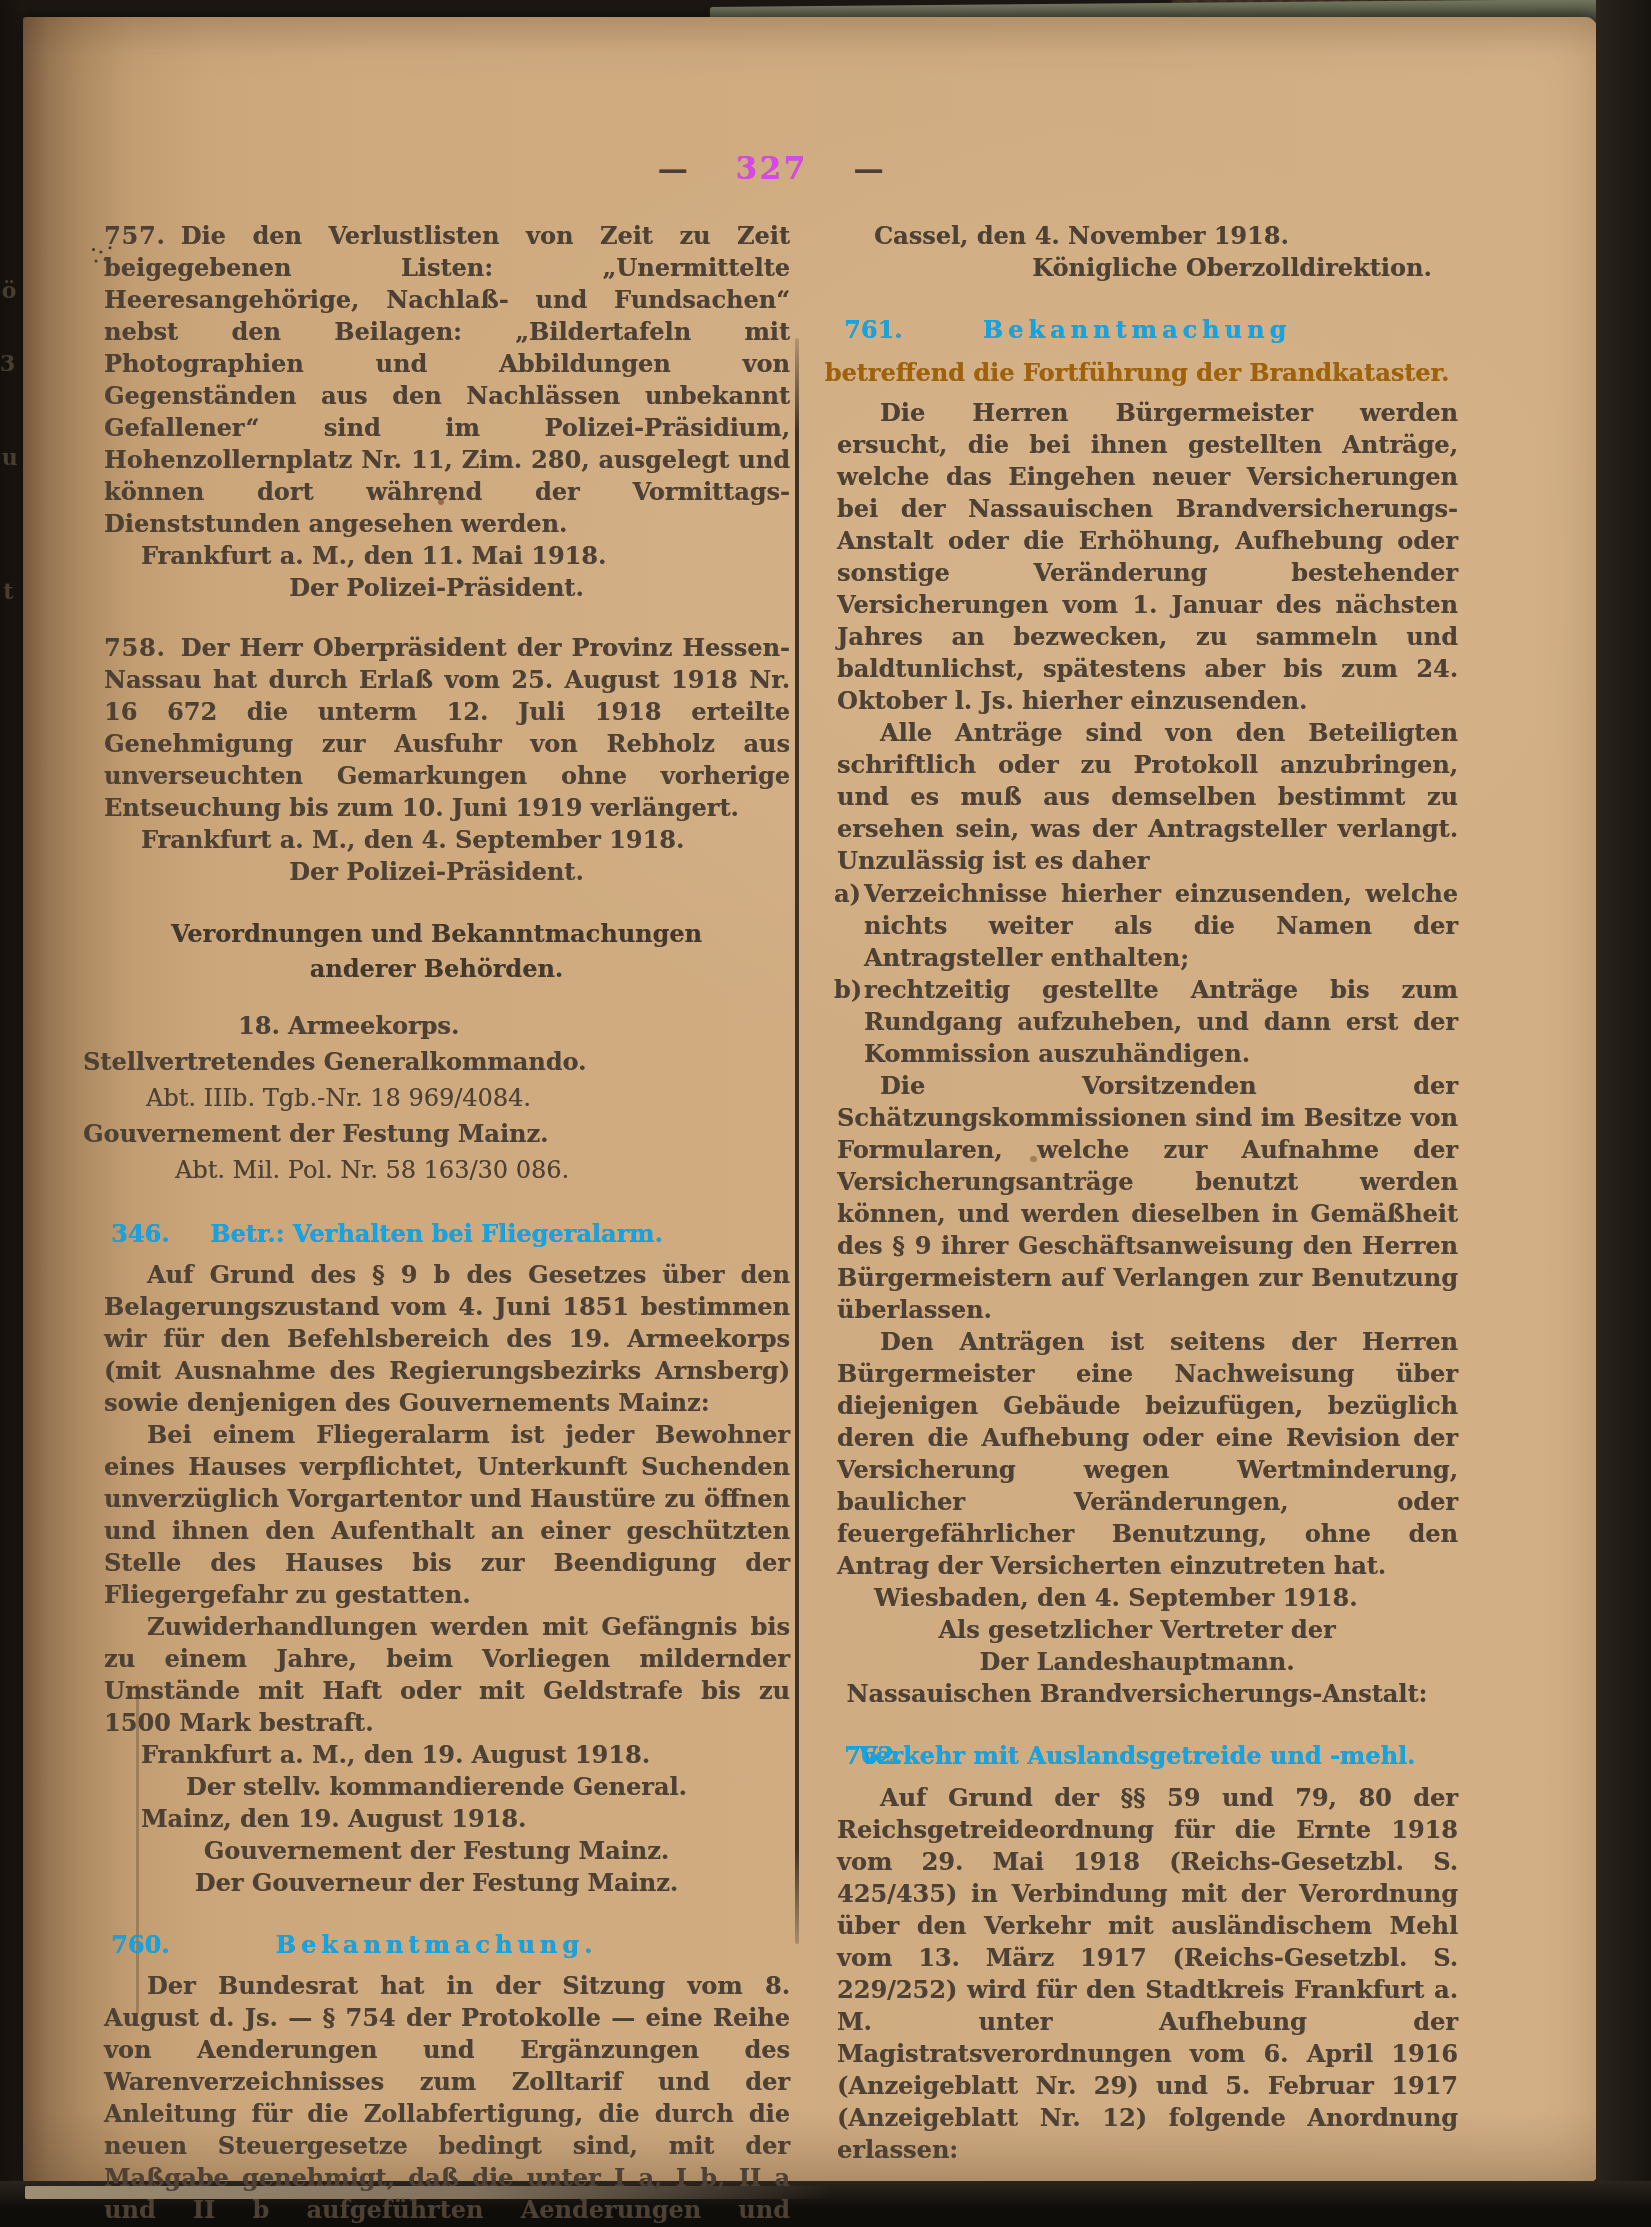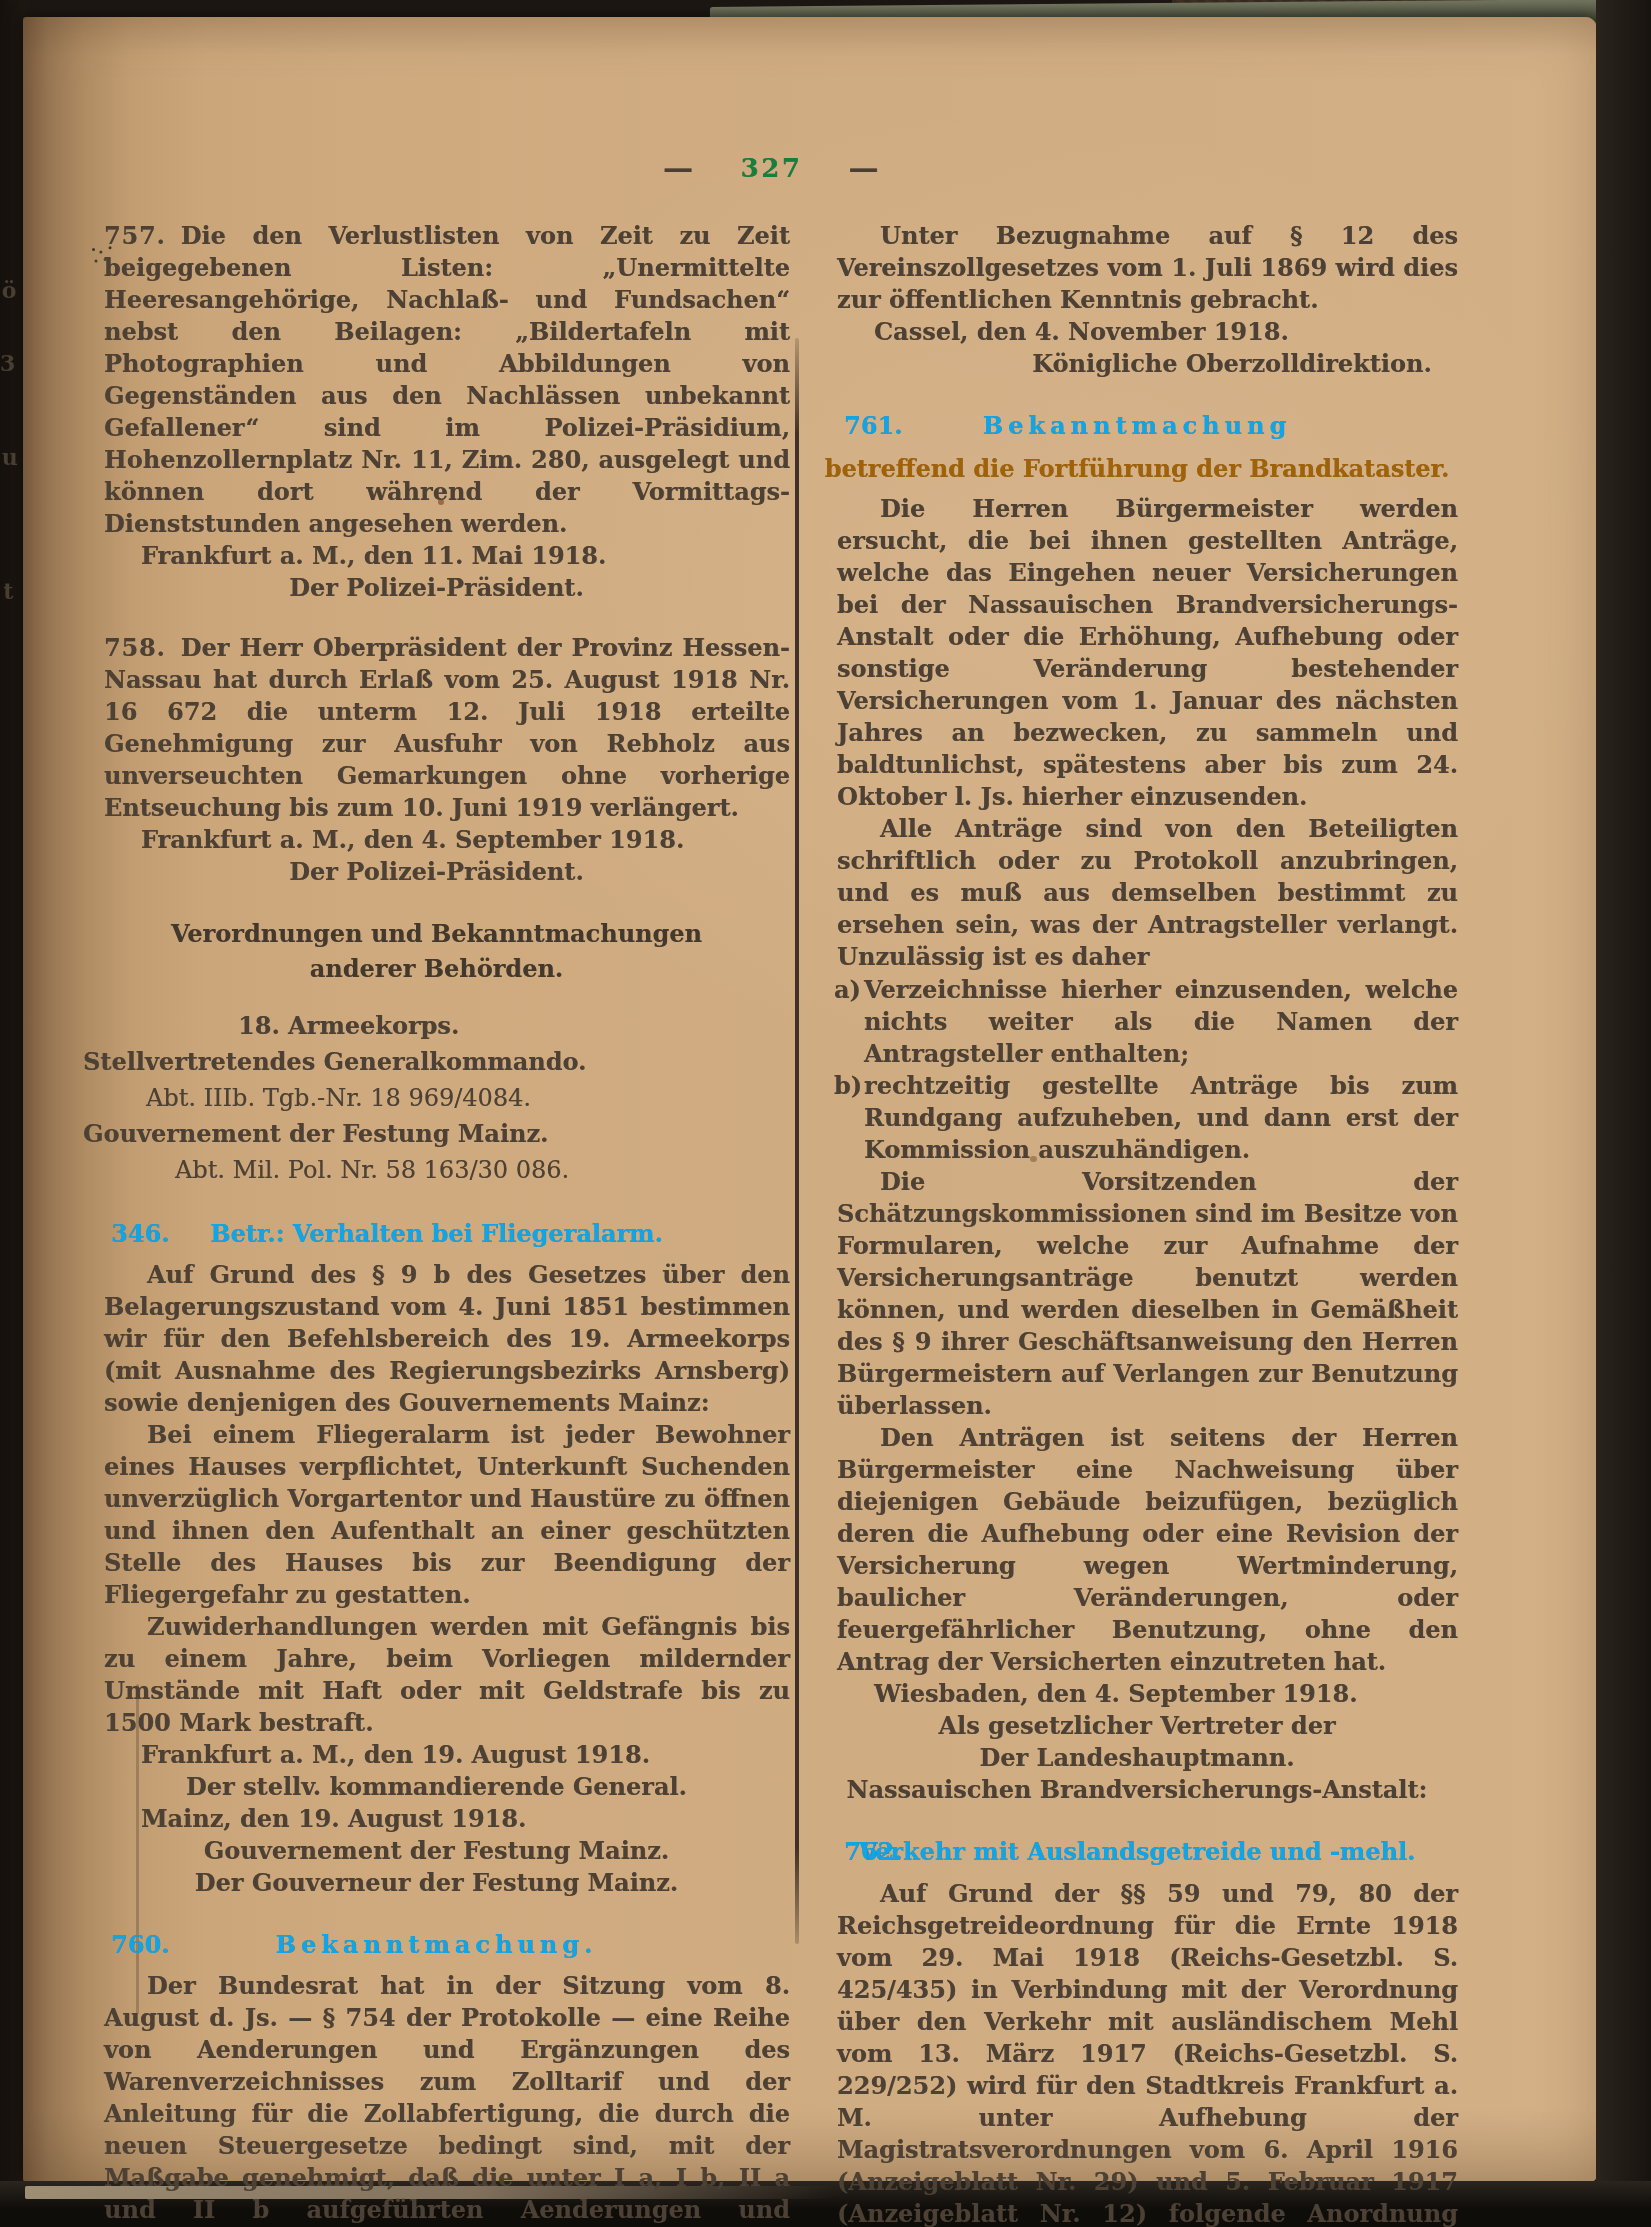--- a/index.html
+++ b/index.html
@@ -28,21 +28,21 @@
            linear-gradient(180deg, rgba(60,45,28,.12) 0px, rgba(60,45,28,0) 38px),
            linear-gradient(0deg, rgba(70,52,32,.16) 0px, rgba(70,52,32,0) 74px),
            linear-gradient(90deg,#7c5d40 0px,#997956 25px,#b08c63 61px,#c29d72 109px,
                            #cba67b 182px,#cfaa7f 347px,#d1ad83 70%,#d3b086 100%);
          box-shadow:inset 0 0 58px rgba(95,65,35,.28), 0 0 15px rgba(0,0,0,.55);}
   
   .ink{color:#4c4134;text-shadow:0.3px 0.4px 0.6px rgba(72,56,40,.5);}
   .pagenum-row{position:absolute;left:83px;top:150px;width:1377px;display:flex;
                justify-content:center;align-items:center;gap:46px;}
   .pagenum-row .dash{font-size:30px;font-weight:bold;color:#4a3f32;letter-spacing:1.7px;}
-  .pagenum-row .num{font-size:26px;font-weight:bold;letter-spacing:2.5px;color:#15803d;}
+  .pagenum-row .num{font-size:31px;font-weight:bold;letter-spacing:2.5px;color:#d946ef;}
   .col{position:absolute;top:220px;font-size:24px;line-height:32px;font-weight:bold;
        text-align:justify;}
   .col-left{left:83px;width:707px;}
   .col-right{left:816px;width:642px;}
   .divider-line{position:absolute;left:795px;top:338px;width:4.1px;height:1606px;
                 background:linear-gradient(180deg,rgba(58,47,35,.2),#3e3326 6%,#3e3326 94%,rgba(58,47,35,.25));
                 border-radius:2.5px;}
   p{margin:0;}
   .body{text-indent:43px;margin-left:21px;}
   .body.flush{text-indent:0;}
@@ -149,21 +149,20 @@
     <div class="sec-title-row">
       <span class="sec-num">760.</span>
       <span class="sperr">Bekanntmachung.</span>
     </div>
     <p class="body">Der Bundesrat hat in der Sitzung vom 8. August d. Js. — § 754 der Protokolle — eine Reihe von Aenderungen und Ergänzungen des Warenverzeichnisses zum Zolltarif und der Anleitung für die Zollabfertigung, die durch die neuen Steuergesetze bedingt sind, mit der Maßgabe genehmigt, daß die unter I a, I b, II a und II b aufgeführten Aenderungen und Ergänzungen am 1. September d. Js. und die unter I c, I d und II c aufgeführten am 1. Oktober d. Js. in Wirksamkeit treten.</p>
 
   </div>
 
   <div class="col col-right ink">
 
-    <p class="body">Unter Bezugnahme auf § 12 des Vereinszollgesetzes vom 1. Juli 1869 wird dies zur öffentlichen Kenntnis gebracht.</p>
     <p class="dateline">Cassel, den 4. November 1918.</p>
     <p class="sig-right">Königliche Oberzolldirektion.</p>
 
     <div class="sec-title-row gap-m">
       <span class="sec-num">761.</span>
       <span class="sperr">Bekanntmachung</span>
     </div>
     <p class="subtitle">betreffend die Fortführung der Brandkataster.</p>
     <p class="body"><span>Die Herren Bürgermeister werden ersucht, die bei ihnen gestellten Anträge, welche das Eingehen neuer Versicherungen bei der Nassauischen Brandversicherungs-Anstalt oder die Erhöhung, Aufhebung oder sonstige Veränderung bestehender Versicherungen vom 1. Januar des nächsten Jahres an bezwecken, zu sammeln und baldtunlichst, </span><b>spätestens aber bis zum 24. Oktober l. Js. hierher</b><span> einzusenden.</span></p>
     <p class="body">Alle Anträge sind von den Beteiligten schriftlich oder zu Protokoll anzubringen, und es muß aus demselben bestimmt zu ersehen sein, was der Antragsteller verlangt. Unzulässig ist es daher</p>

